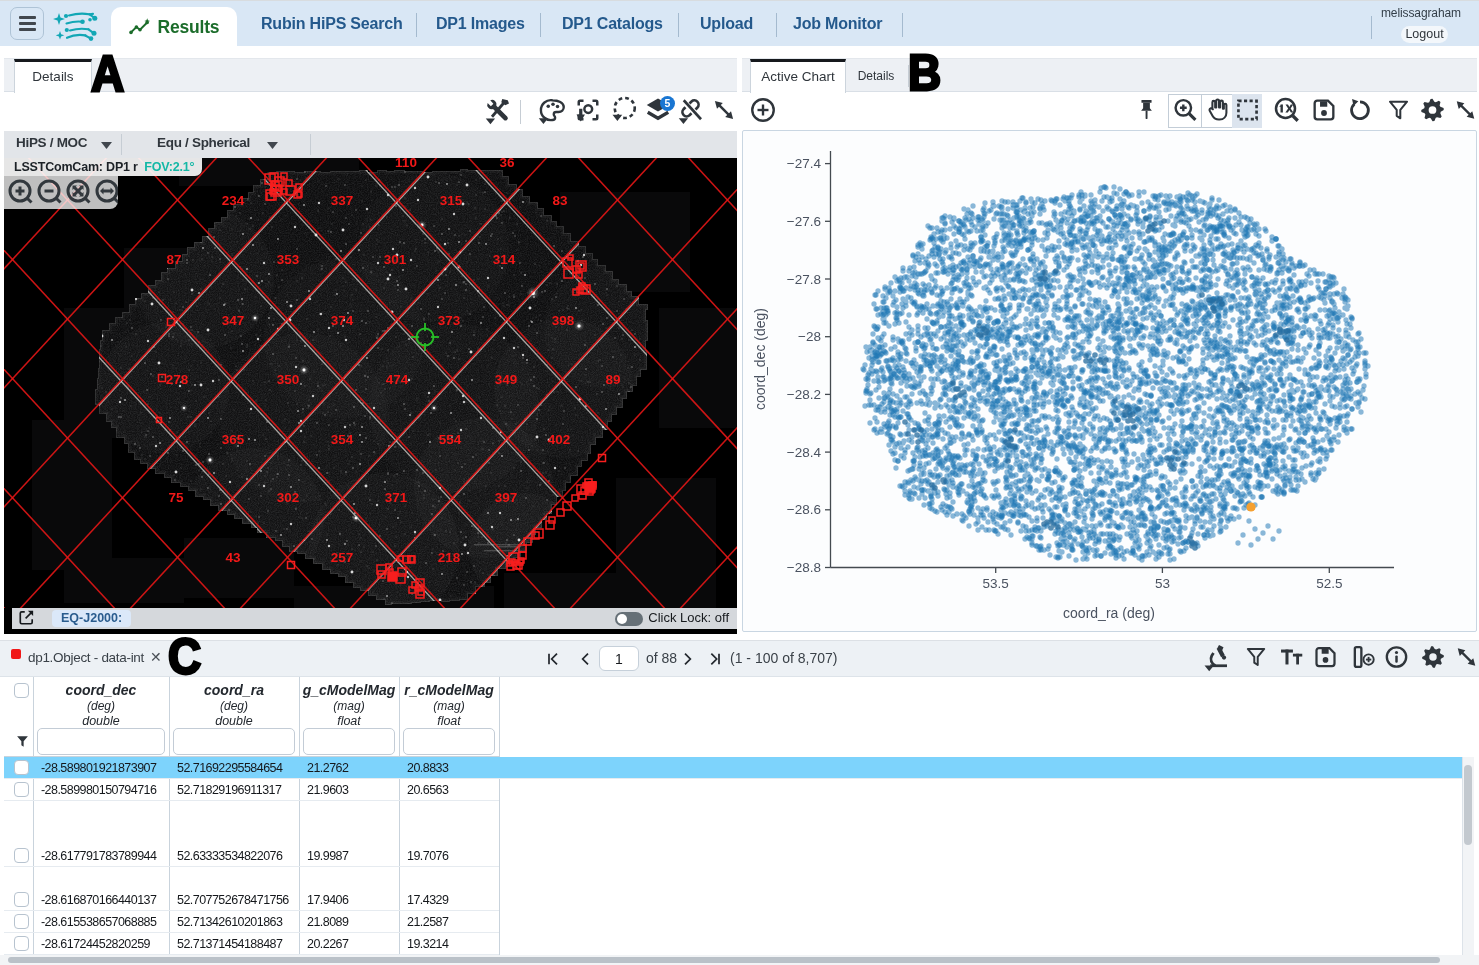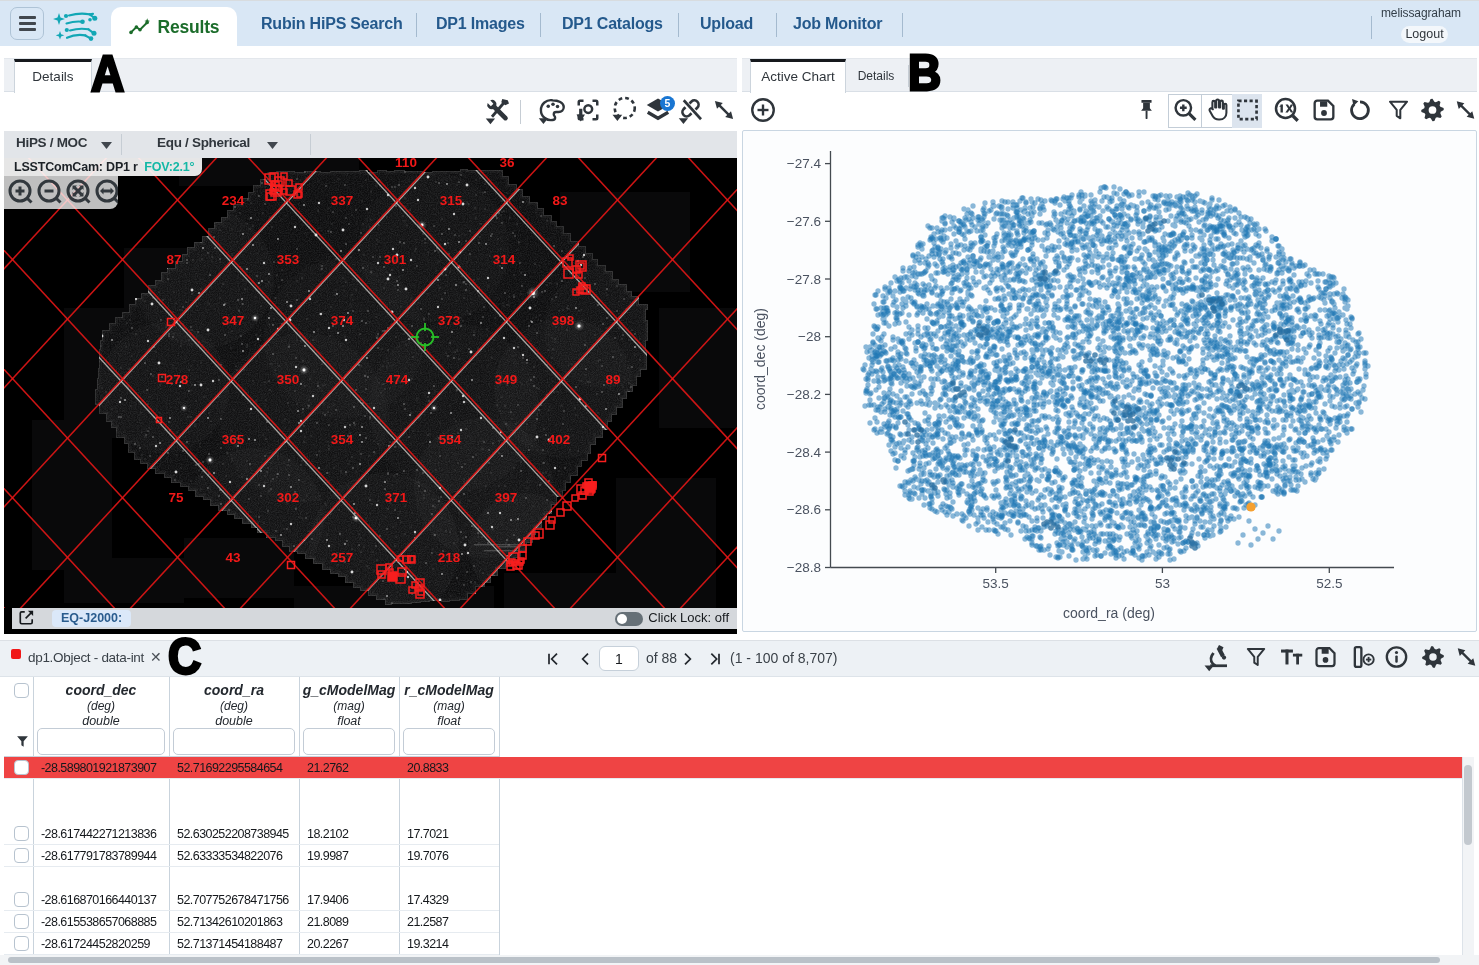--- a/index.html
+++ b/index.html
@@ -39,21 +39,21 @@
 #theader { position:absolute; left:4px; top:37px; width:1475px; height:80px; background:#fff;font-style:italic; }
 .hcol { position:absolute; top:0; text-align:center; color:#23282e; }
 .hname { font-size:14px; font-weight:bold; margin-top:5px; }
 .hunit { font-size:12px; margin-top:1px; }
 .htype { font-size:12.5px; margin-top:1px; }
 .vline { position:absolute; width:1px; background:#c9d3dc; }
 .finput { position:absolute; top:51px; height:27px; border:1px solid #c3ccd6; border-radius:5px; background:#fff; }
 #trows { position:absolute; left:4px; top:117px; width:1475px; height:198px; }
 .trow { position:absolute; left:0; width:495px; height:22px; border-bottom:1px solid #e6ebf0; }
 .trow.hl { width:1458px; }
-.trow.hl { background:#ef4444; }
+.trow.hl { background:#7dd3fc; }
 .tc { position:absolute; top:0; height:22px; line-height:22px; font-size:12.5px; letter-spacing:-0.55px; color:#15181c; overflow:hidden; }
 .cb { position:absolute; width:15px; height:15px; border:1.5px solid #b7c3cf; border-radius:4px; background:#fff; }
 .letter { position:absolute; font-size:50px; font-weight:bold; color:#000; -webkit-text-stroke:2.8px #000; line-height:1; z-index:50; transform:scaleX(0.92); transform-origin:left top; }
 .vsep { display:inline-block; width:1px; background:#c6cdd4; }
 </style></head><body>
 
 <div id="nav">
   <div id="burger">
       <i style="top:8px"></i>
       <i style="top:14px"></i>
@@ -715,26 +715,26 @@
     <div style="position:absolute;left:0;top:79px;width:495px;height:1px;background:#c9d3dc"></div>
   </div>
   <div id="trows">
       <div class="trow hl" style="top:0px">
         <div class="cb" style="left:10px;top:3px"></div>
         <div class="tc" style="left:37px;width:128px">-28.589801921873907</div>
         <div class="tc" style="left:173px;width:122px">52.71692295584654</div>
         <div class="tc" style="left:303px;width:92px">21.2762</div>
         <div class="tc" style="left:403px;width:92px">20.8833</div>
       </div>
-      <div class="trow" style="top:66px">
+      <div class="trow" style="top:22px">
         <div class="cb" style="left:10px;top:3px"></div>
-        <div class="tc" style="left:37px;width:128px">-28.617442271213836</div>
-        <div class="tc" style="left:173px;width:122px">52.630252208738945</div>
-        <div class="tc" style="left:303px;width:92px">18.2102</div>
-        <div class="tc" style="left:403px;width:92px">17.7021</div>
+        <div class="tc" style="left:37px;width:128px">-28.589980150794716</div>
+        <div class="tc" style="left:173px;width:122px">52.71829196911317</div>
+        <div class="tc" style="left:303px;width:92px">21.9603</div>
+        <div class="tc" style="left:403px;width:92px">20.6563</div>
       </div>
       <div class="trow" style="top:88px">
         <div class="cb" style="left:10px;top:3px"></div>
         <div class="tc" style="left:37px;width:128px">-28.617791783789944</div>
         <div class="tc" style="left:173px;width:122px">52.63333534822076</div>
         <div class="tc" style="left:303px;width:92px">19.9987</div>
         <div class="tc" style="left:403px;width:92px">19.7076</div>
       </div>
       <div class="trow" style="top:132px">
         <div class="cb" style="left:10px;top:3px"></div>

